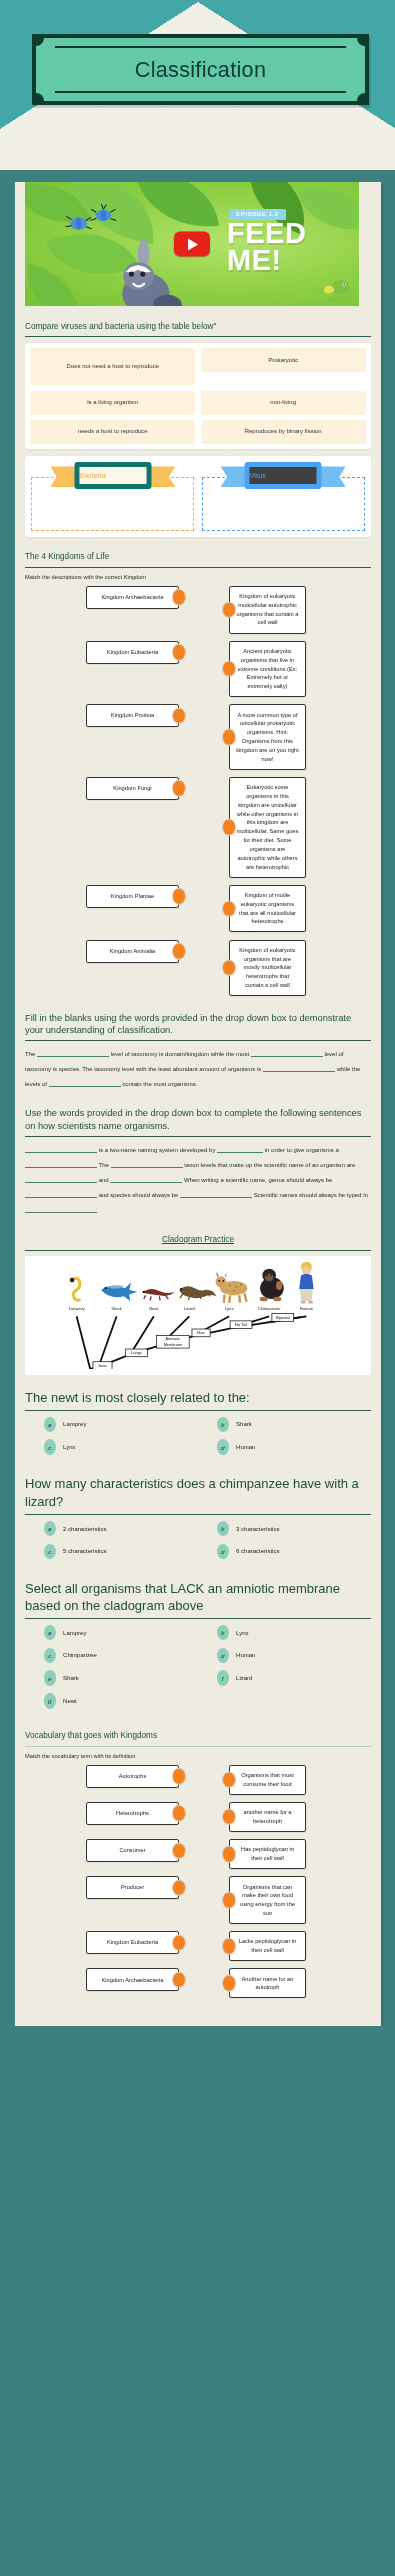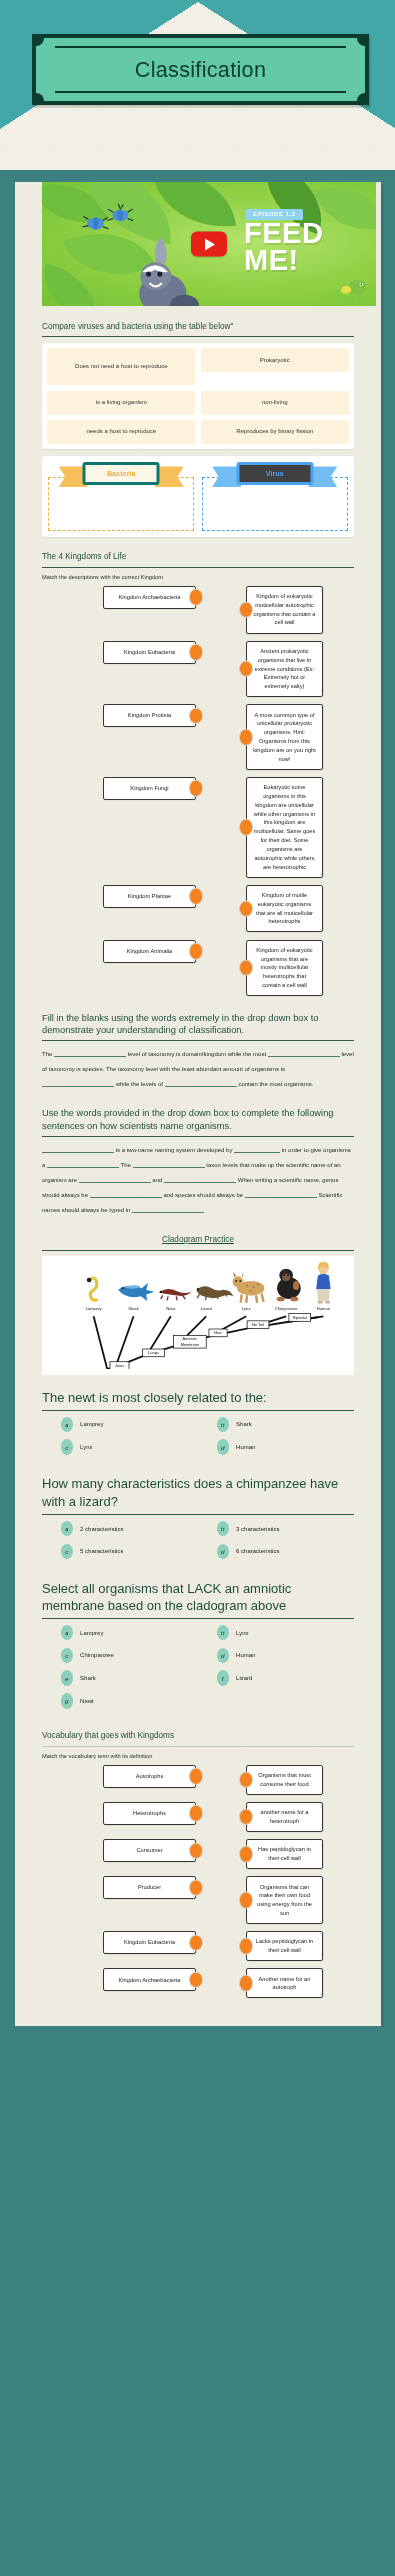--- a/index.html
+++ b/index.html
@@ -82,21 +82,21 @@
   }
   .sheet-grain {
     position:absolute; inset:0; pointer-events:none;
     background-image:
       radial-gradient(circle at 20% 10%, rgba(120,110,90,.10) 0 0.6px, transparent 0.6px),
       radial-gradient(circle at 65% 42%, rgba(120,110,90,.08) 0 0.7px, transparent 0.7px),
       radial-gradient(circle at 88% 76%, rgba(120,110,90,.09) 0 0.6px, transparent 0.6px),
       radial-gradient(circle at 38% 90%, rgba(120,110,90,.07) 0 0.7px, transparent 0.7px);
     background-size: 72px 82px, 98px 108px, 62px 70px, 88px 93px;
   }
-  .inner { position: relative; padding: 0 27px; }
+  .inner { position: relative; padding: 0 10px; }
 
   
   .video-wrap {
     margin: 12.4px 0 0 0;
     width: 334px; height: 124px;
     position: relative; overflow: hidden;
     background: #8fd04a;
   }
   .vid-bg { position:absolute; inset:0;
     background:
@@ -159,22 +159,22 @@
   .ribbon {
     position:absolute; left:50%; top:0; transform:translateX(-50%);
     z-index:3; width:77px;
   }
   .ribbon-tail { position:absolute; top:4.1px; width:29px; height:20.6px; background:#f7c05a; z-index:1;}
   .ribbon-tail.left { left:-24px; clip-path: polygon(0 0, 100% 0, 100% 100%, 0 100%, 22% 50%); }
   .ribbon-tail.right{ right:-24px; clip-path: polygon(0 0, 100% 0, 78% 50%, 100% 100%, 0 100%); }
   .dz.blue .ribbon-tail { background:#73bdf5; }
   .ribbon-label {
     position:relative; z-index:2;
-    background:#fdf7e8; border:3px solid #0f766e; border-radius:3.1px;
-    color:#f0ad3e; font-size:7.2px; text-align:center; padding:4.1px 0;font-weight:bold;
+    background:#fdf7e8; border:5px solid #0f766e; border-radius:3.1px;
+    color:#f0ad3e; font-size:7.2px; padding:4.1px 0;
   }
   .dz.blue .ribbon-label { background:#404040; border-color:#4aa3ef; color:#4aa3ef; }
 
   
   .match-list { margin-top: 2.1px; }
   .match-row { display:flex; align-items:flex-start; margin-bottom: 7.2px; }
   .m-left, .m-right { position:relative; }
   .m-left { width: 93px; margin-left: 61px; }
   .m-right { width: 77px; margin-left: 50px; }
   .m-card {
@@ -400,21 +400,21 @@
         <div class="m-card">Kingdom Animalia</div>
         <span class="dot r"></span>
       </div>
       <div class="m-right">
         <div class="m-card">Kingdom of eukaryotic organisms that are mostly multicellular heterotrophs that contain a cell wall</div>
         <span class="dot l"></span>
       </div>
     </div>
   </div>
 
-  <div class="sec-head big">Fill in the blanks using the words extremely in the drop down box to demonstrate your understanding of classification.</div>
+  <div class="sec-head big">Fill in the blanks using the words provided in the drop down box to demonstrate your understanding of classification.</div>
   <div class="rule"></div>
   <div class="fib">
     <span>The</span>
     <span class="blank w140"></span>
     <span>level of taxonomy is domain/kingdom while the most</span>
     <span class="blank w140"></span>
     <span>level of taxonomy is species. The taxonomy level with the least abundant amount of organisms is</span>
     <span class="blank w140"></span>
     <span>while the levels of</span>
     <span class="blank w140"></span>

